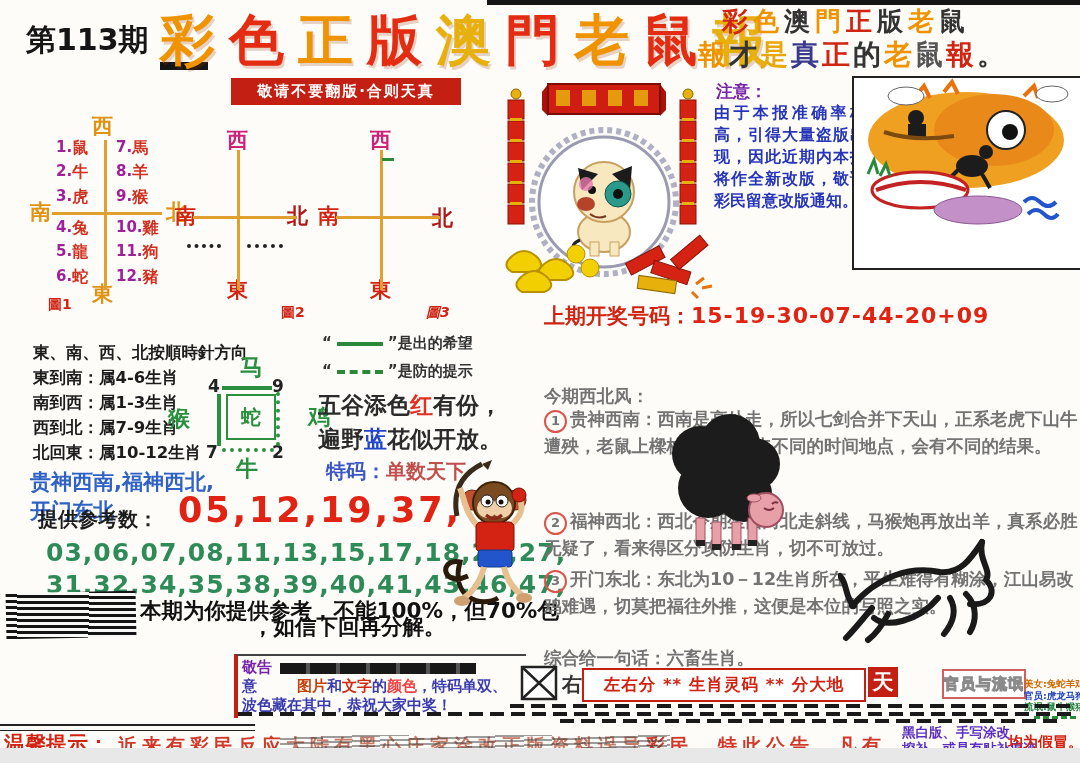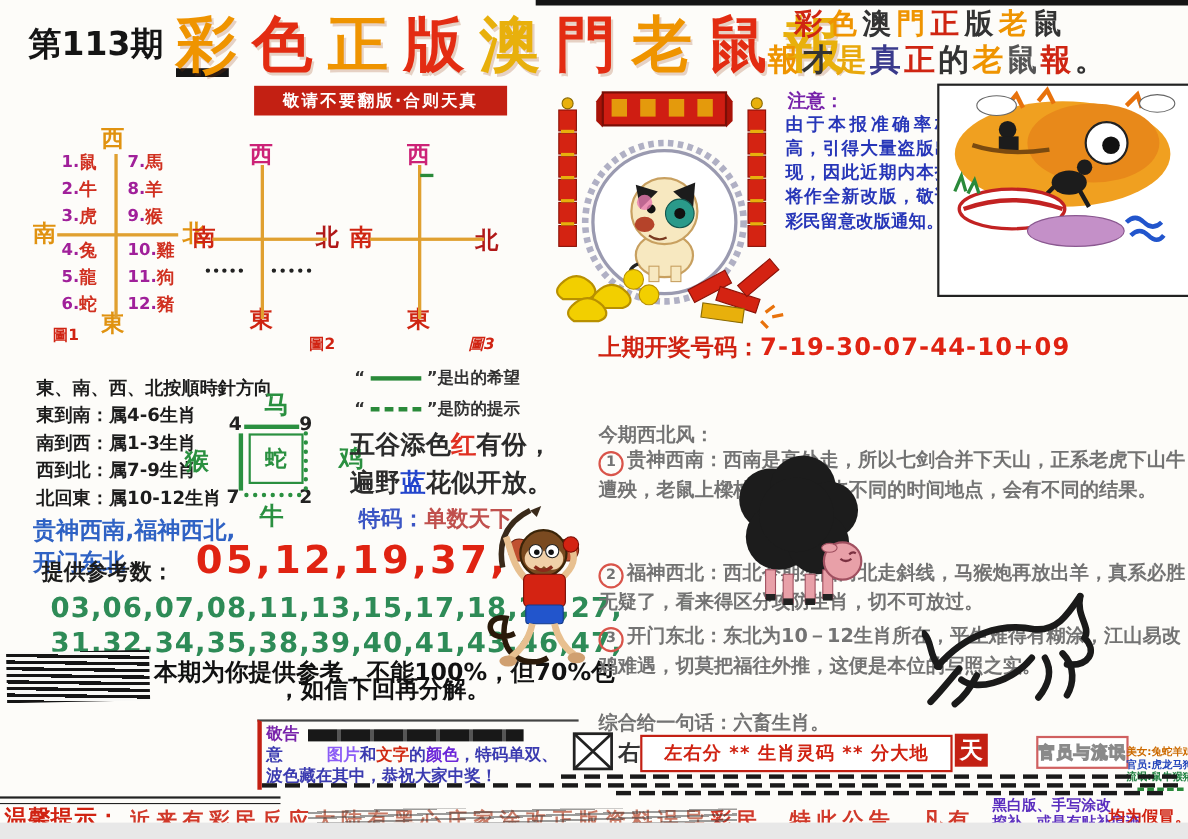--- a/index.html
+++ b/index.html
@@ -247,21 +247,21 @@
       <ellipse cx="66" cy="112" rx="48" ry="18" fill="#fff" stroke="#c22222" stroke-width="3"></ellipse>
       <path d="M22,112 q44,-16 90,0" stroke="#c22222" stroke-width="4" fill="none"></path>
       <ellipse cx="124" cy="132" rx="44" ry="14" fill="#c490c8" stroke="#8a5890"></ellipse>
       <path d="M170,124 q8,-8 16,0 q8,8 16,0 M174,136 q8,-8 16,0 q8,8 14,0" stroke="#2255cc" stroke-width="4" fill="none"></path>
       <path d="M14,96 l6,-14 4,14 M26,98 l6,-12 4,12" stroke="#2a8a3a" stroke-width="3" fill="none"></path>
     </svg>
   </div>
 
   <div class="abs nw" style="left:544px;top:302px;display:flex;align-items:baseline;">
     <span class="b" style="font-size:21px;color:#d02312;">上期开奖号码：</span>
-    <span class="b" style="font-size:22px;color:#e02312;letter-spacing:1px;">7-19-30-07-44-10+09</span>
+    <span class="b" style="font-size:22px;color:#e02312;letter-spacing:1px;">15-19-30-07-44-20+09</span>
   </div>
 
   <div class="abs rules" style="left:33px;top:340px;">
     <div>東、南、西、北按順時針方向</div>
     <div>東到南：属4-6生肖</div>
     <div>南到西：属1-3生肖</div>
     <div>西到北：属7-9生肖</div>
     <div>北回東：属10-12生肖</div>
   </div>
   <div class="abs gods" style="left:30px;top:468px;">贵神西南,福神西北,</div>
@@ -382,21 +382,21 @@
       <path d="M128,62 C140,74 138,90 132,100"></path>
       <path d="M16,74 C6,64 10,52 2,44"></path>
     </g>
   </svg>
 
   <div class="abs" style="left:234px;top:654px;width:292px;height:64px;border-top:2px solid #444;border-left:4px solid #c32013;padding:2px 4px;box-sizing:border-box;">
     <div style="display:flex;align-items:center;">
       <span class="b" style="font-size:15px;color:#7722aa;">敬告</span>
       <span style="width:196px;height:11px;margin:2px 0 0 8px;background:repeating-linear-gradient(90deg,#181818 0 26px,#555 26px 30px);"></span>
     </div>
-    <div class="seg15"><span style="color: rgb(59, 59, 176);">意</span><span style="color: #8b5cf6; padding-left: 40px;">图片</span><span style="color: rgb(59, 59, 176);">和</span><span style="color: rgb(208, 42, 18);">文字</span><span style="color: rgb(59, 59, 176);">的</span><span style="color: #6d28d9;">颜色</span><span style="color: rgb(59, 59, 176);">，特码单双、</span></div>
+    <div class="seg15"><span style="color: rgb(59, 59, 176);">意</span><span style="color: #c2410c; padding-left: 40px;">图片</span><span style="color: rgb(59, 59, 176);">和</span><span style="color: rgb(208, 42, 18);">文字</span><span style="color: rgb(59, 59, 176);">的</span><span style="color: #ef4444;">颜色</span><span style="color: rgb(59, 59, 176);">，特码单双、</span></div>
     <div class="seg15"><span style="color: rgb(59, 59, 176);">波色</span><span style="color: rgb(59, 59, 176);">藏在其中，恭祝大家中奖！</span></div>
   </div>
 
   <div class="abs" style="left:520px;top:664px;display:flex;align-items:center;">
     <svg width="40" height="40" viewBox="0 0 40 40">
       <rect x="2" y="3" width="34" height="32" fill="#fff" stroke="#222" stroke-width="2.5"></rect>
       <path d="M2,3 L36,35 M36,3 L2,35" stroke="#222" stroke-width="2.5"></path>
     </svg>
     <span class="b" style="font-size:20px;color:#333;margin-left:2px;">右</span>
   </div>

